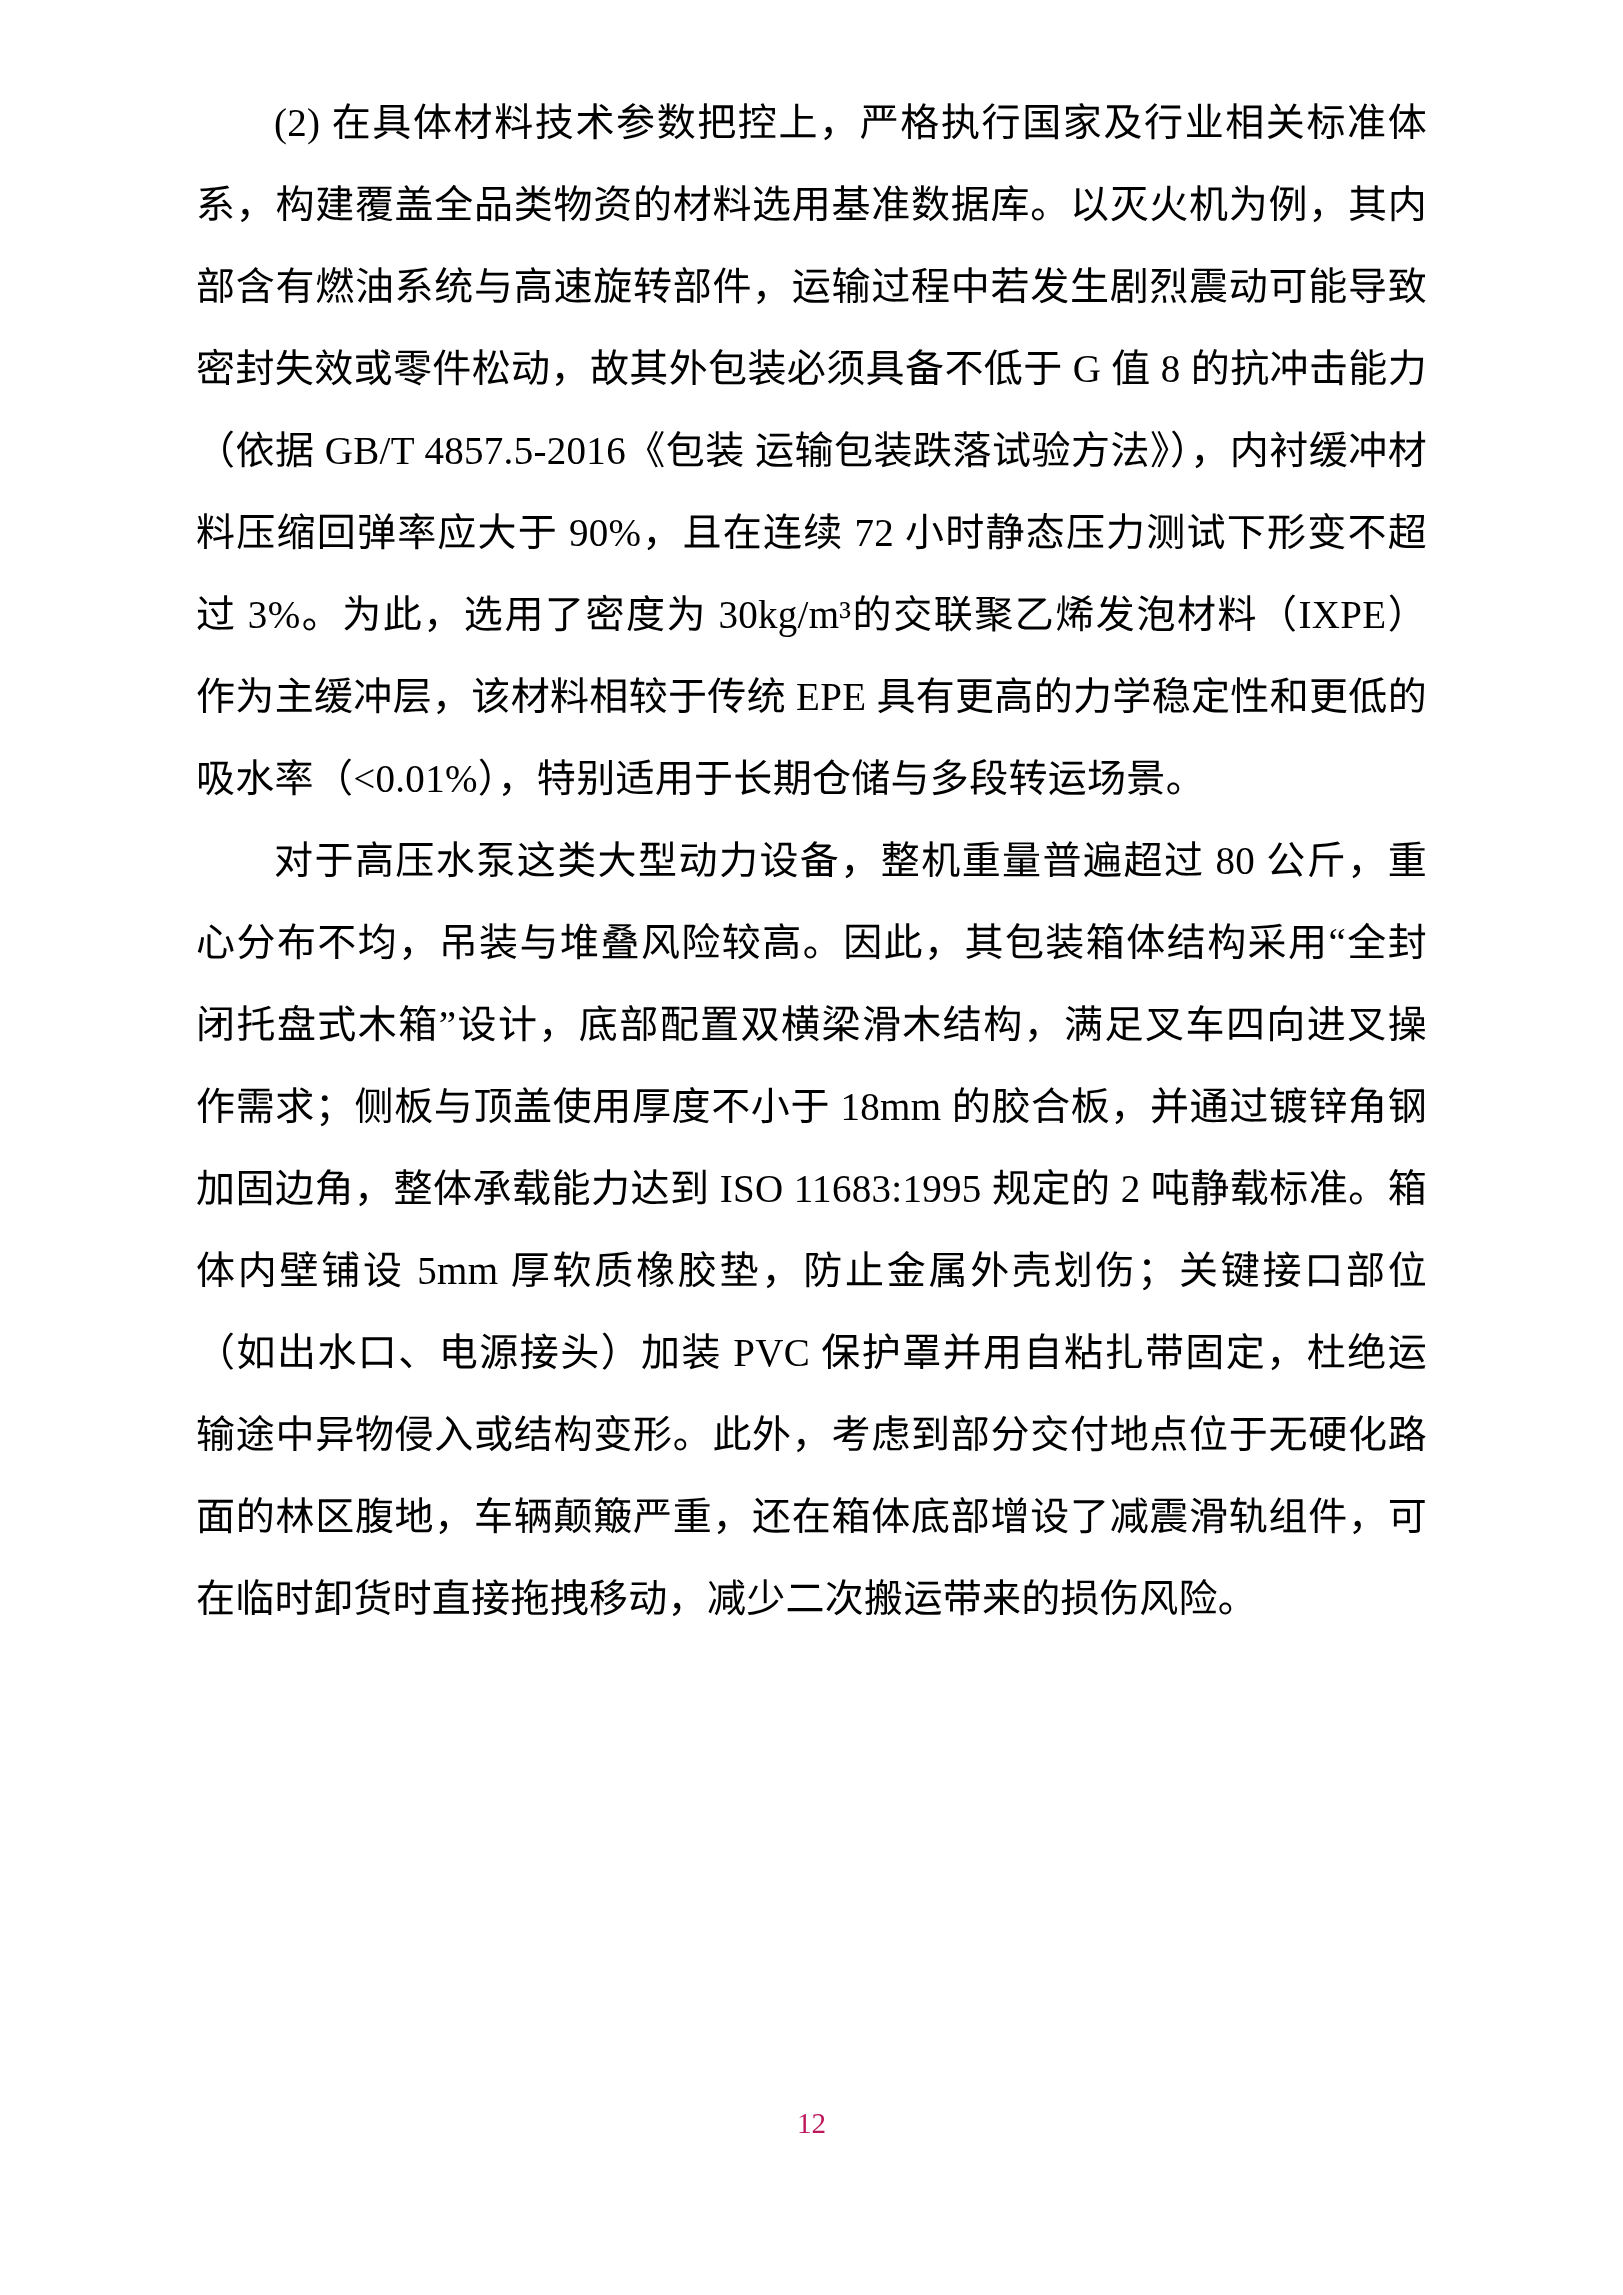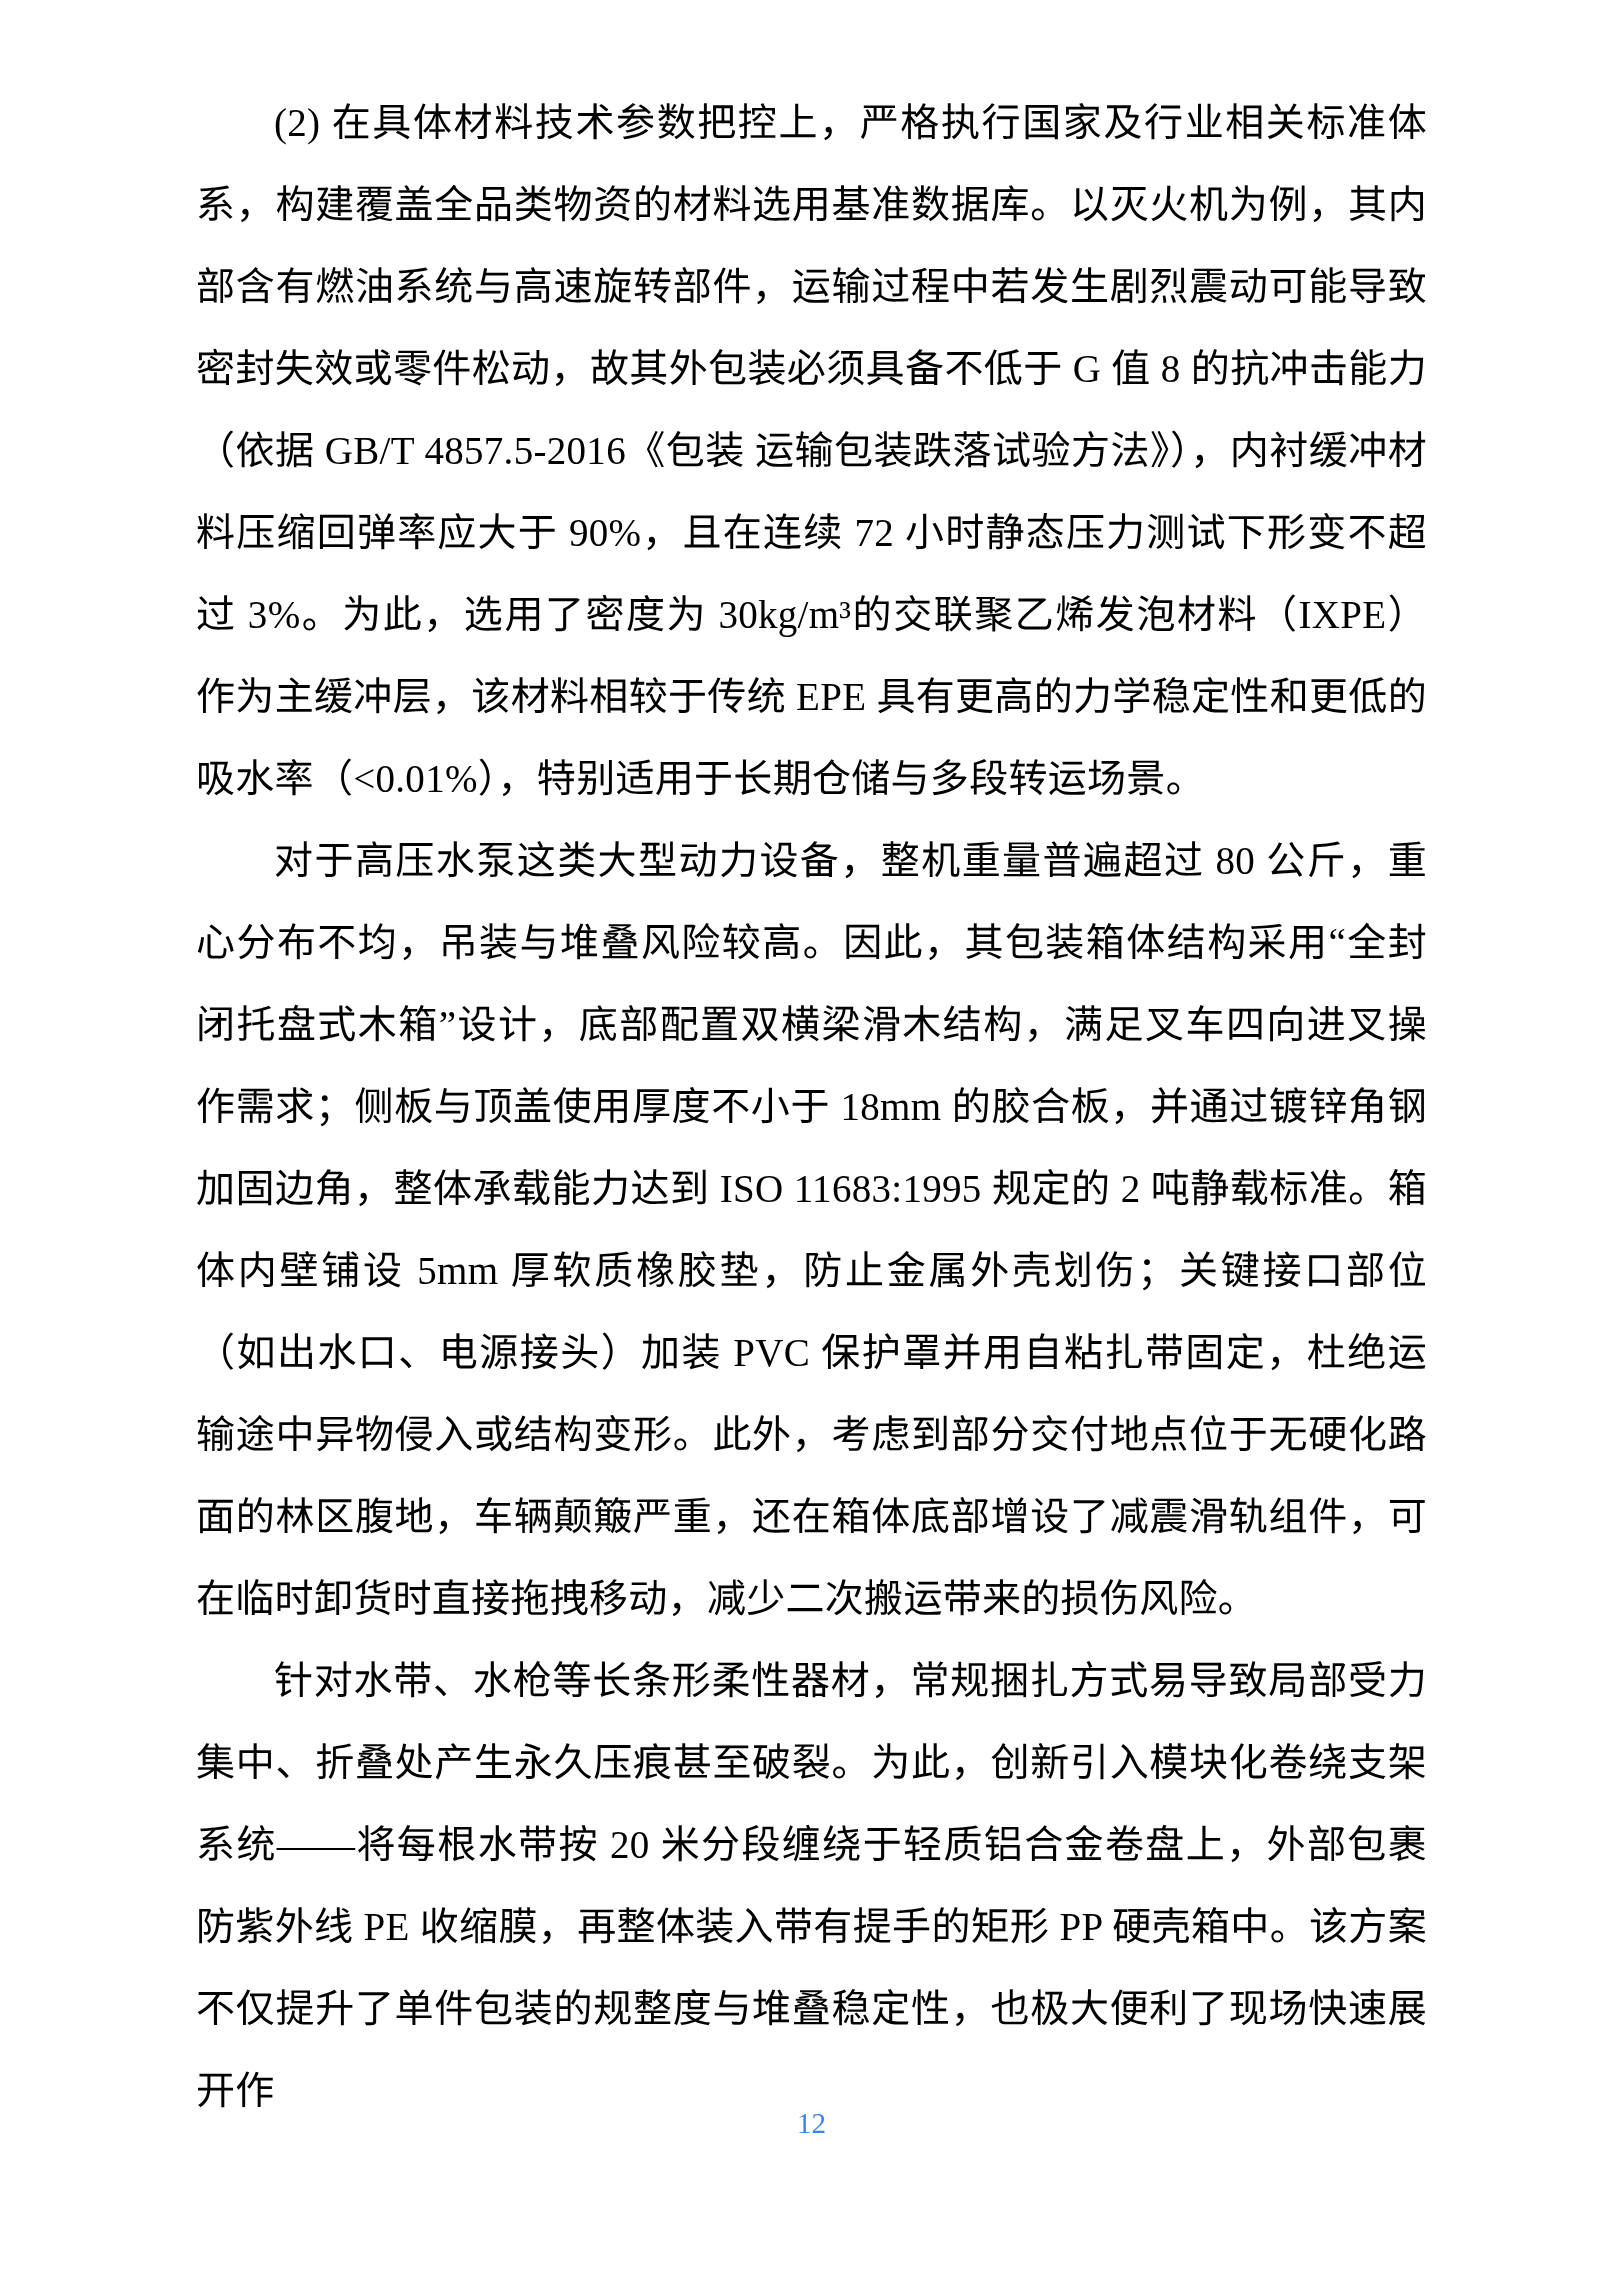--- a/index.html
+++ b/index.html
@@ -28,29 +28,28 @@
     letter-spacing: 0.3px;
   }
   .page-footer {
     position: absolute;
     top: 2106px;
     left: 0;
     width: 1623px;
     text-align: center;
     font-size: 29px;
     line-height: 34px;
-    color: #3b82f6;
+    color: #be185d;
   }
 </style>
 </head>
 <body>
 
 <div class="page">
   <div class="body-text">
     <p>(2) 在具体材料技术参数把控上，严格执行国家及行业相关标准体系，构建覆盖全品类物资的材料选用基准数据库。以灭火机为例，其内部含有燃油系统与高速旋转部件，运输过程中若发生剧烈震动可能导致密封失效或零件松动，故其外包装必须具备不低于 G 值 8 的抗冲击能力（依据 GB/T 4857.5-2016《包装 运输包装跌落试验方法》），内衬缓冲材料压缩回弹率应大于 90%，且在连续 72 小时静态压力测试下形变不超过 3%。为此，选用了密度为 30kg/m³的交联聚乙烯发泡材料（IXPE）作为主缓冲层，该材料相较于传统 EPE 具有更高的力学稳定性和更低的吸水率（&lt;0.01%），特别适用于长期仓储与多段转运场景。</p>
     <p>对于高压水泵这类大型动力设备，整机重量普遍超过 80 公斤，重心分布不均，吊装与堆叠风险较高。因此，其包装箱体结构采用“全封闭托盘式木箱”设计，底部配置双横梁滑木结构，满足叉车四向进叉操作需求；侧板与顶盖使用厚度不小于 18mm 的胶合板，并通过镀锌角钢加固边角，整体承载能力达到 ISO 11683:1995 规定的 2 吨静载标准。箱体内壁铺设 5mm 厚软质橡胶垫，防止金属外壳划伤；关键接口部位（如出水口、电源接头）加装 PVC 保护罩并用自粘扎带固定，杜绝运输途中异物侵入或结构变形。此外，考虑到部分交付地点位于无硬化路面的林区腹地，车辆颠簸严重，还在箱体底部增设了减震滑轨组件，可在临时卸货时直接拖拽移动，减少二次搬运带来的损伤风险。</p>
-    <p>针对水带、水枪等长条形柔性器材，常规捆扎方式易导致局部受力集中、折叠处产生永久压痕甚至破裂。为此，创新引入模块化卷绕支架系统——将每根水带按 20 米分段缠绕于轻质铝合金卷盘上，外部包裹防紫外线 PE 收缩膜，再整体装入带有提手的矩形 PP 硬壳箱中。该方案不仅提升了单件包装的规整度与堆叠稳定性，也极大便利了现场快速展开作</p>
   </div>
   <div class="page-footer">
     <span>12</span>
   </div>
 </div>
 
 
 </body></html>

